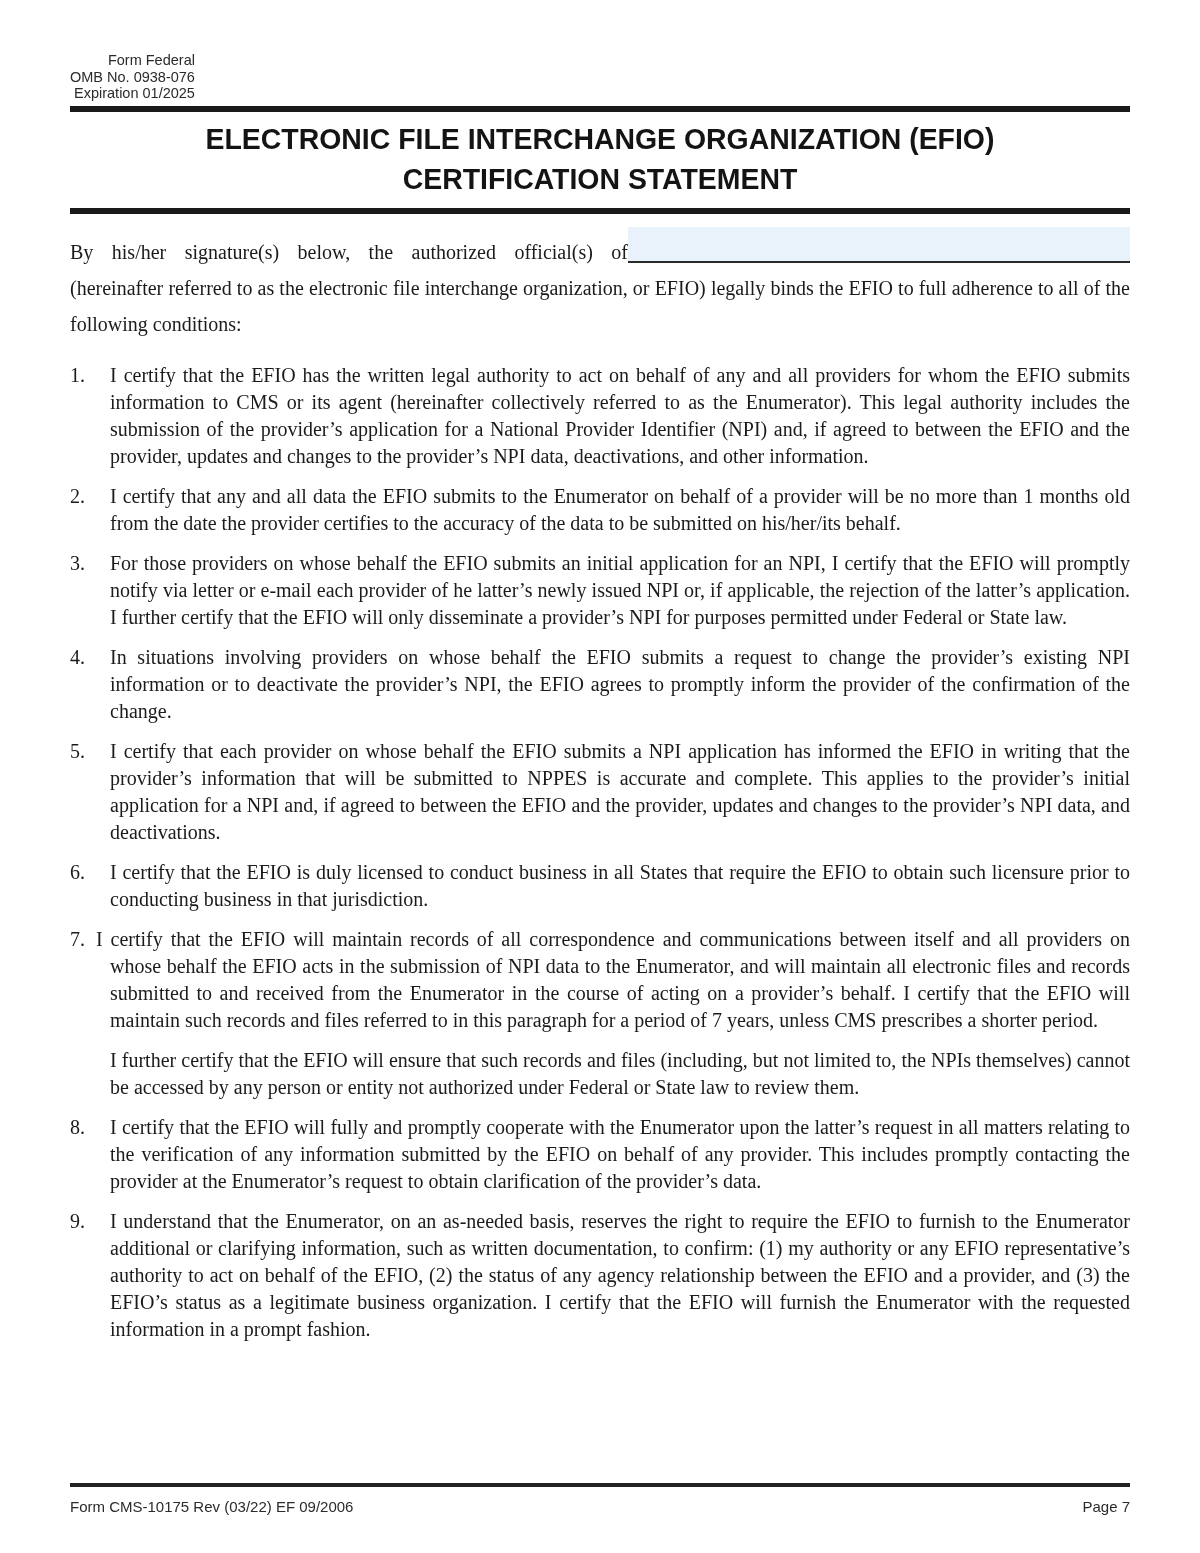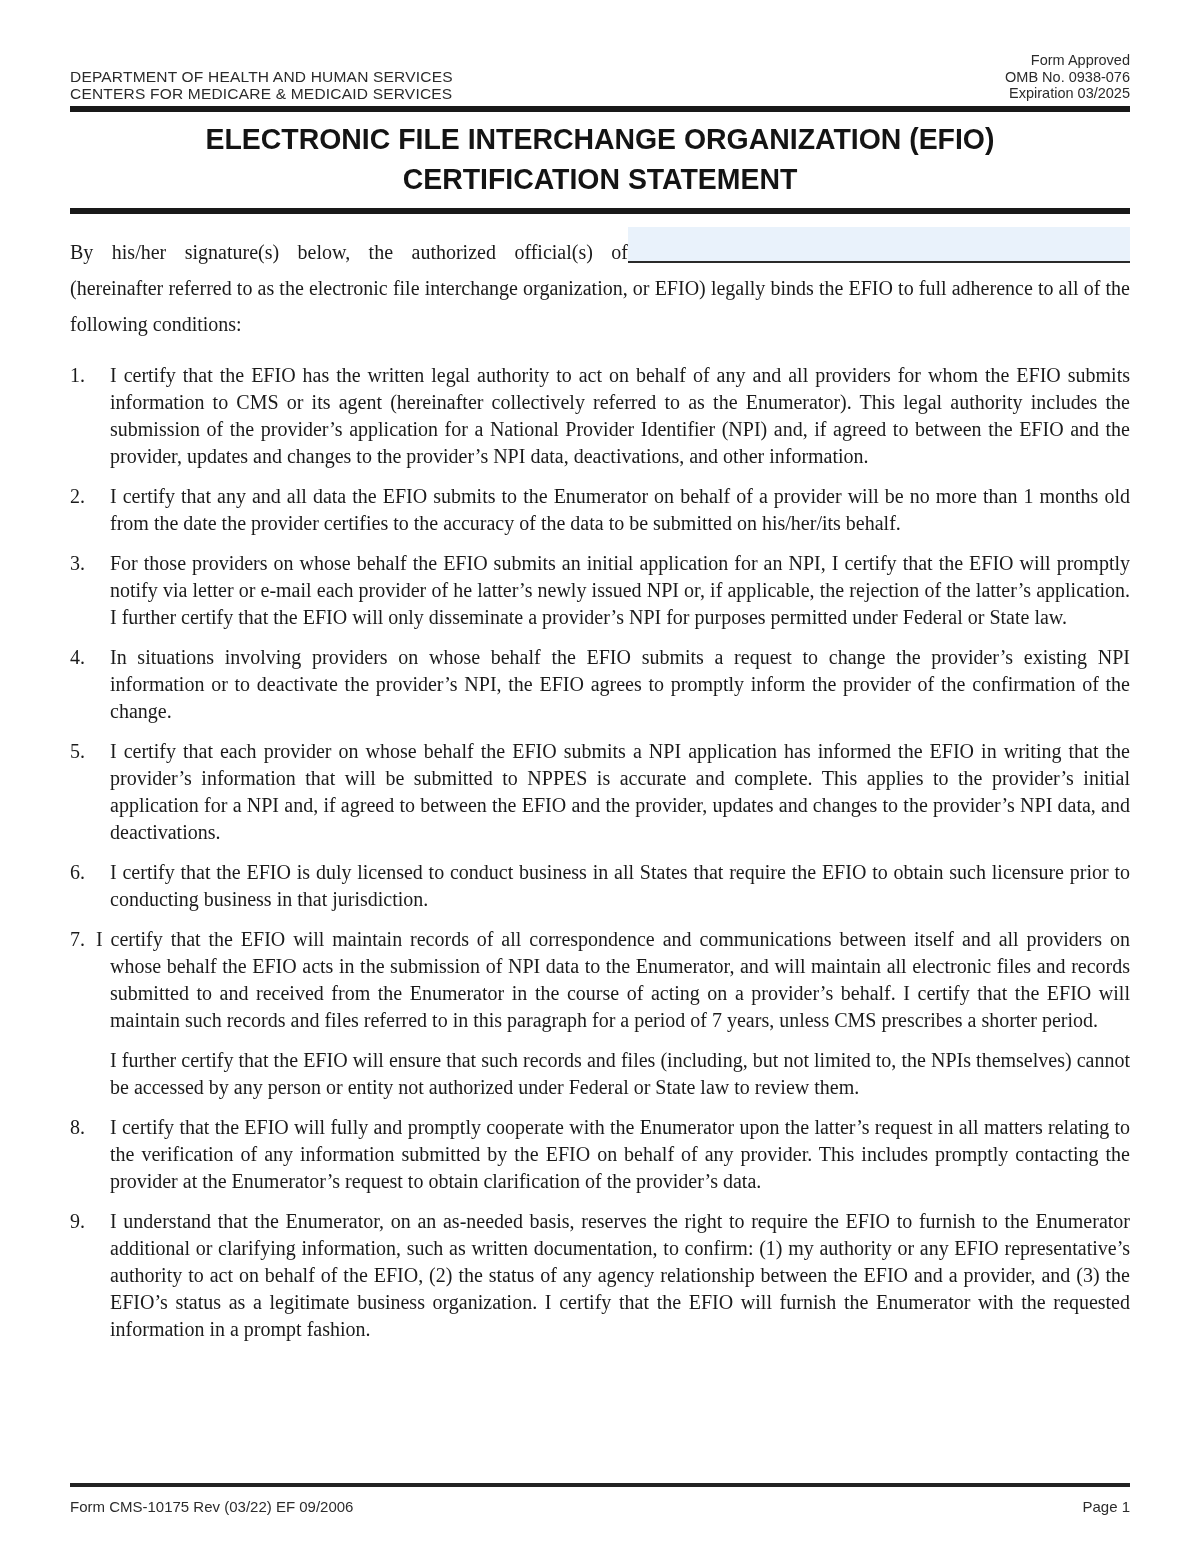--- a/index.html
+++ b/index.html
@@ -78,28 +78,24 @@
     padding-top:11px;
   }
 </style>
 </head>
 <body>
 
 <div class="page">
   <div class="margins">
 
     <div class="hdr">
-      <div class="hdr-left">
-        <div>DEPARTMENT OF HEALTH AND HUMAN SERVICES</div>
-        <div>CENTERS FOR MEDICARE &amp; MEDICAID SERVICES</div>
-      </div>
       <div class="hdr-right">
-        <div>Form Approved</div>
+        <div>Form Federal</div>
         <div>OMB No. 0938-076</div>
-        <div>Expiration 03/2025</div>
+        <div>Expiration 01/2025</div>
       </div>
     </div>
 
     <div class="rule-thick"></div>
 
     <div class="title">
       <div>ELECTRONIC FILE INTERCHANGE ORGANIZATION (EFIO)</div>
       <div>CERTIFICATION STATEMENT</div>
     </div>
 
@@ -118,16 +114,16 @@
         <div class="cond"><span class="num">8.</span><span>I certify that the EFIO will fully and promptly cooperate with the Enumerator upon the latter’s request in all matters relating to the verification of any information submitted by the EFIO on behalf of any provider. This includes promptly contacting the provider at the Enumerator’s request to obtain clarification of the provider’s data.</span></div>
         <div class="cond"><span class="num">9.</span><span>I understand that the Enumerator, on an as-needed basis, reserves the right to require the EFIO to furnish to the Enumerator additional or clarifying information, such as written documentation, to confirm: (1) my authority or any EFIO representative’s authority to act on behalf of the EFIO, (2) the status of any agency relationship between the EFIO and a provider, and (3) the EFIO’s status as a legitimate business organization. I certify that the EFIO will furnish the Enumerator with the requested information in a prompt fashion.</span></div>
       </div>
 
   </div>
 
   <div class="footer">
     <div class="rule-footer"></div>
     <div class="footer-row">
       <span>Form CMS-10175 Rev (03/22) EF 09/2006</span>
-      <span>Page 1</span>
+      <span>Page 7</span>
     </div>
   </div>
 </div>
 
 </body></html>

